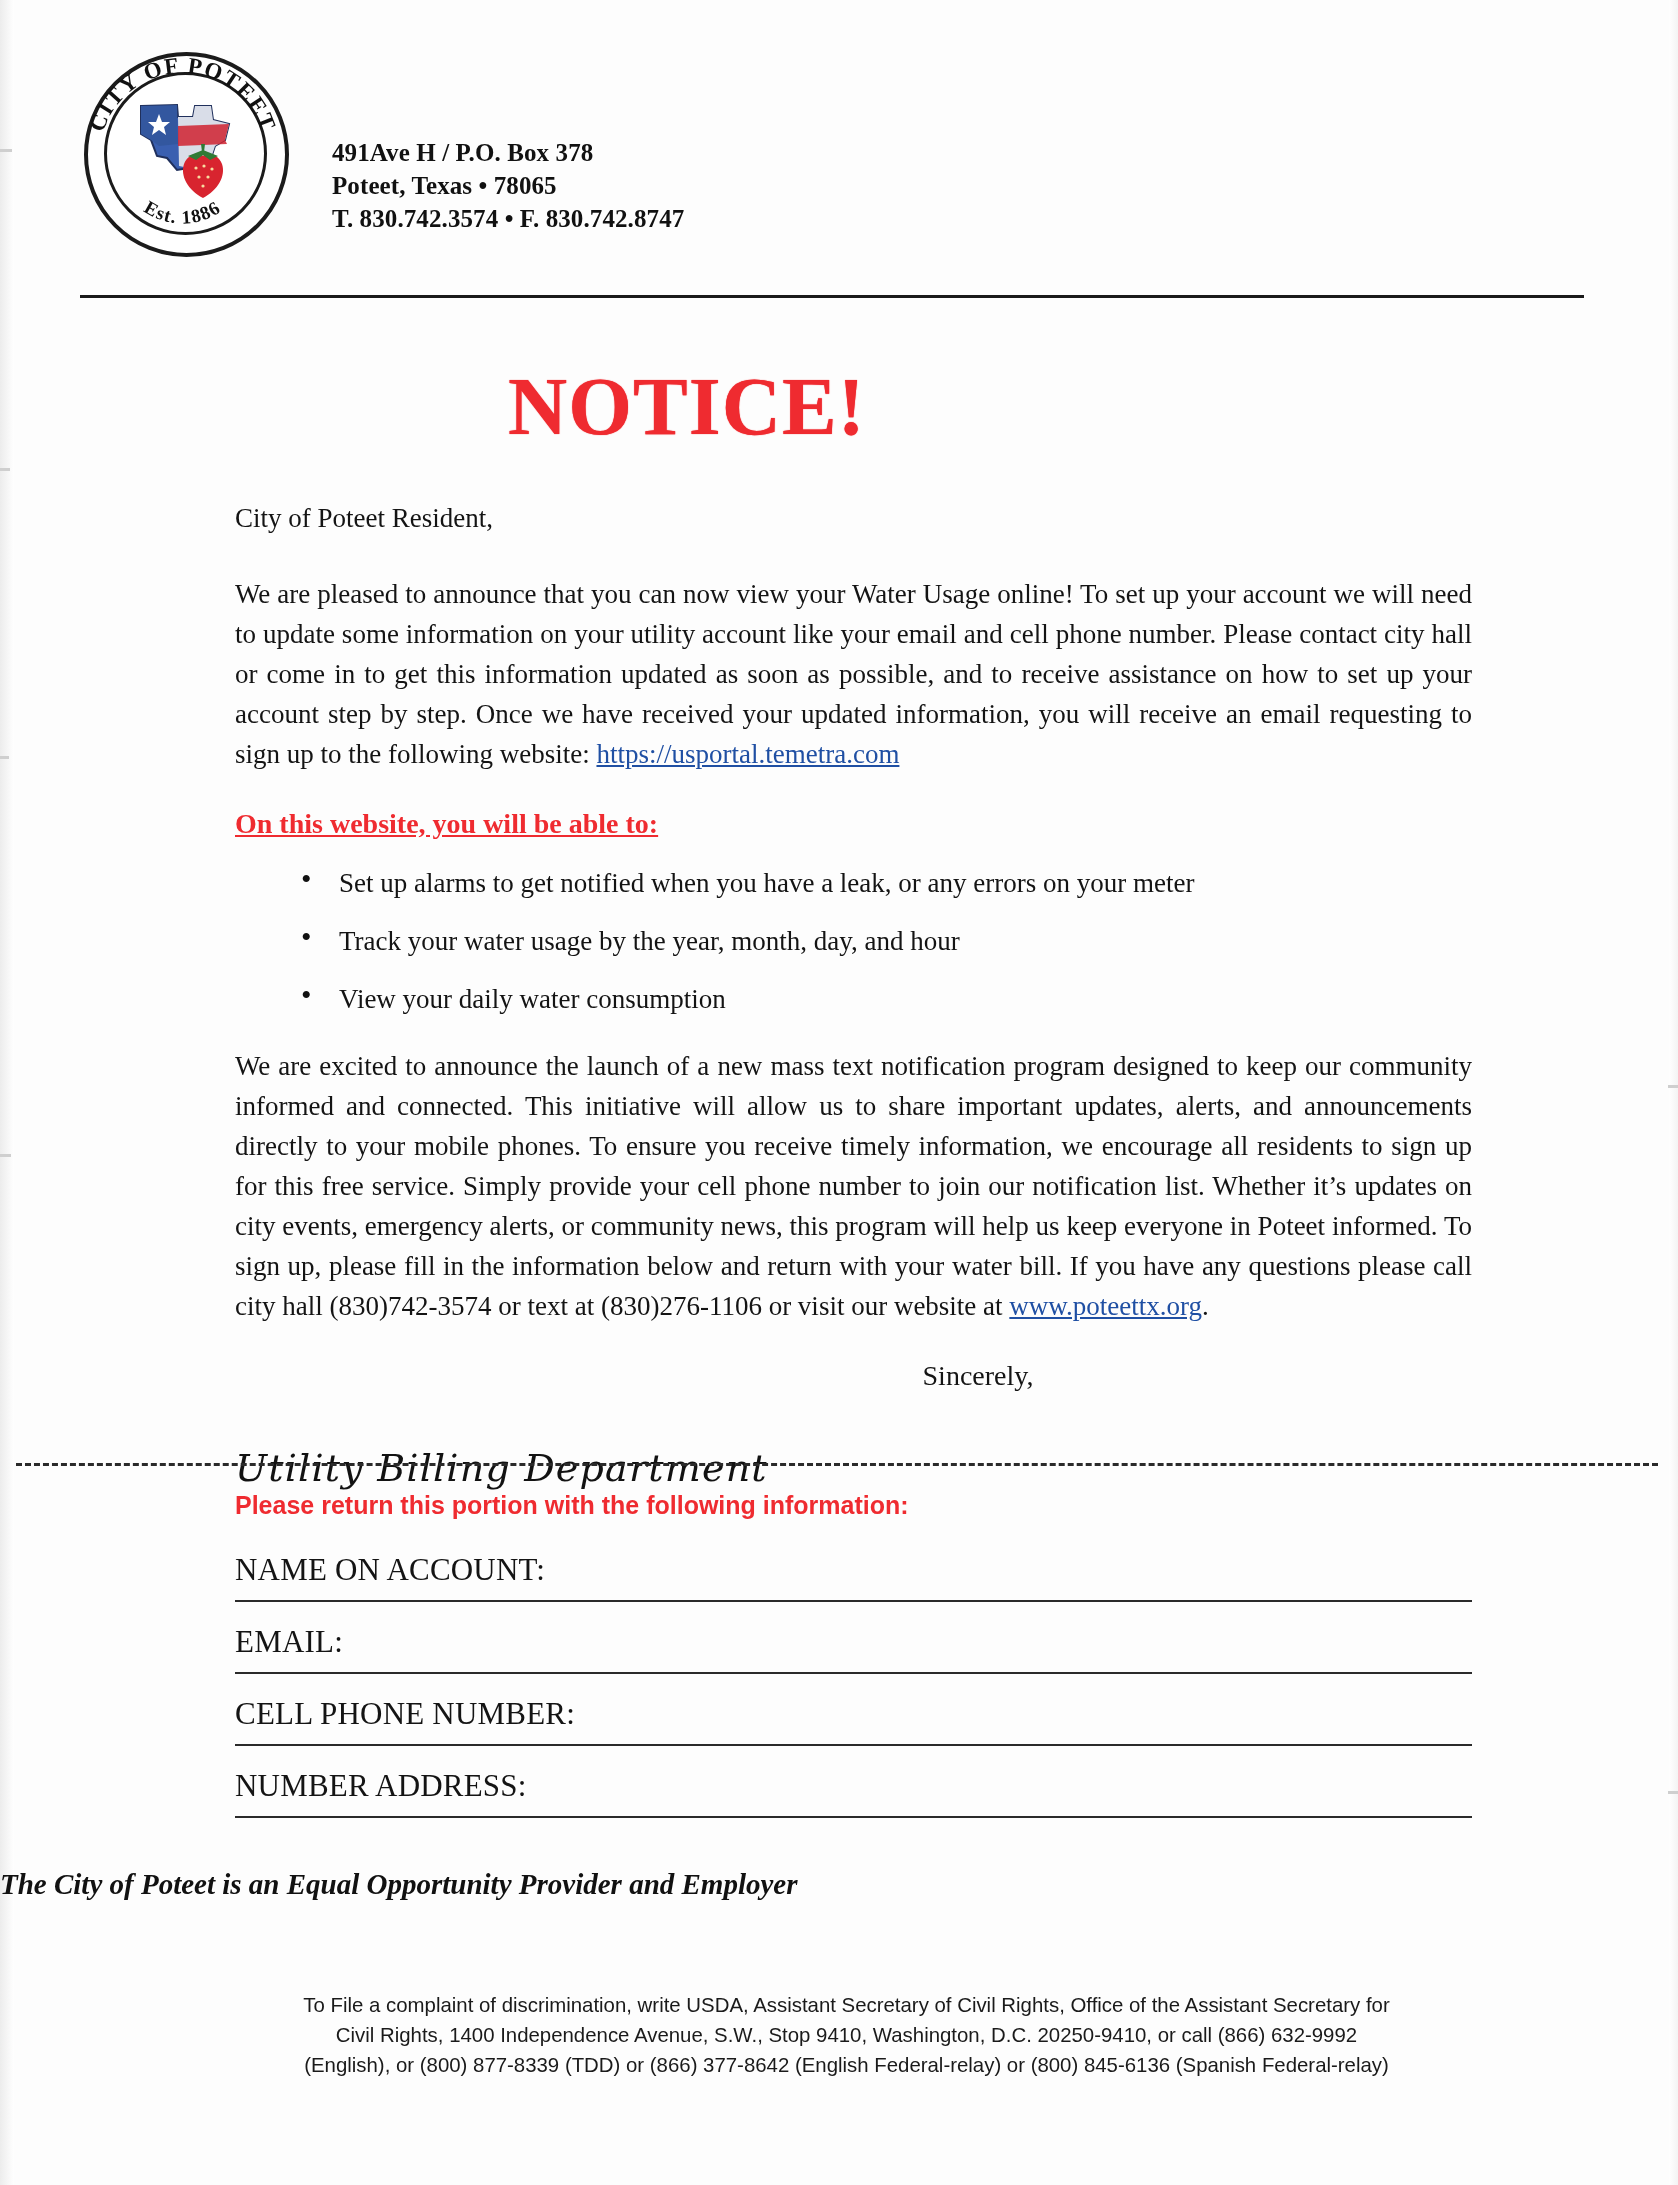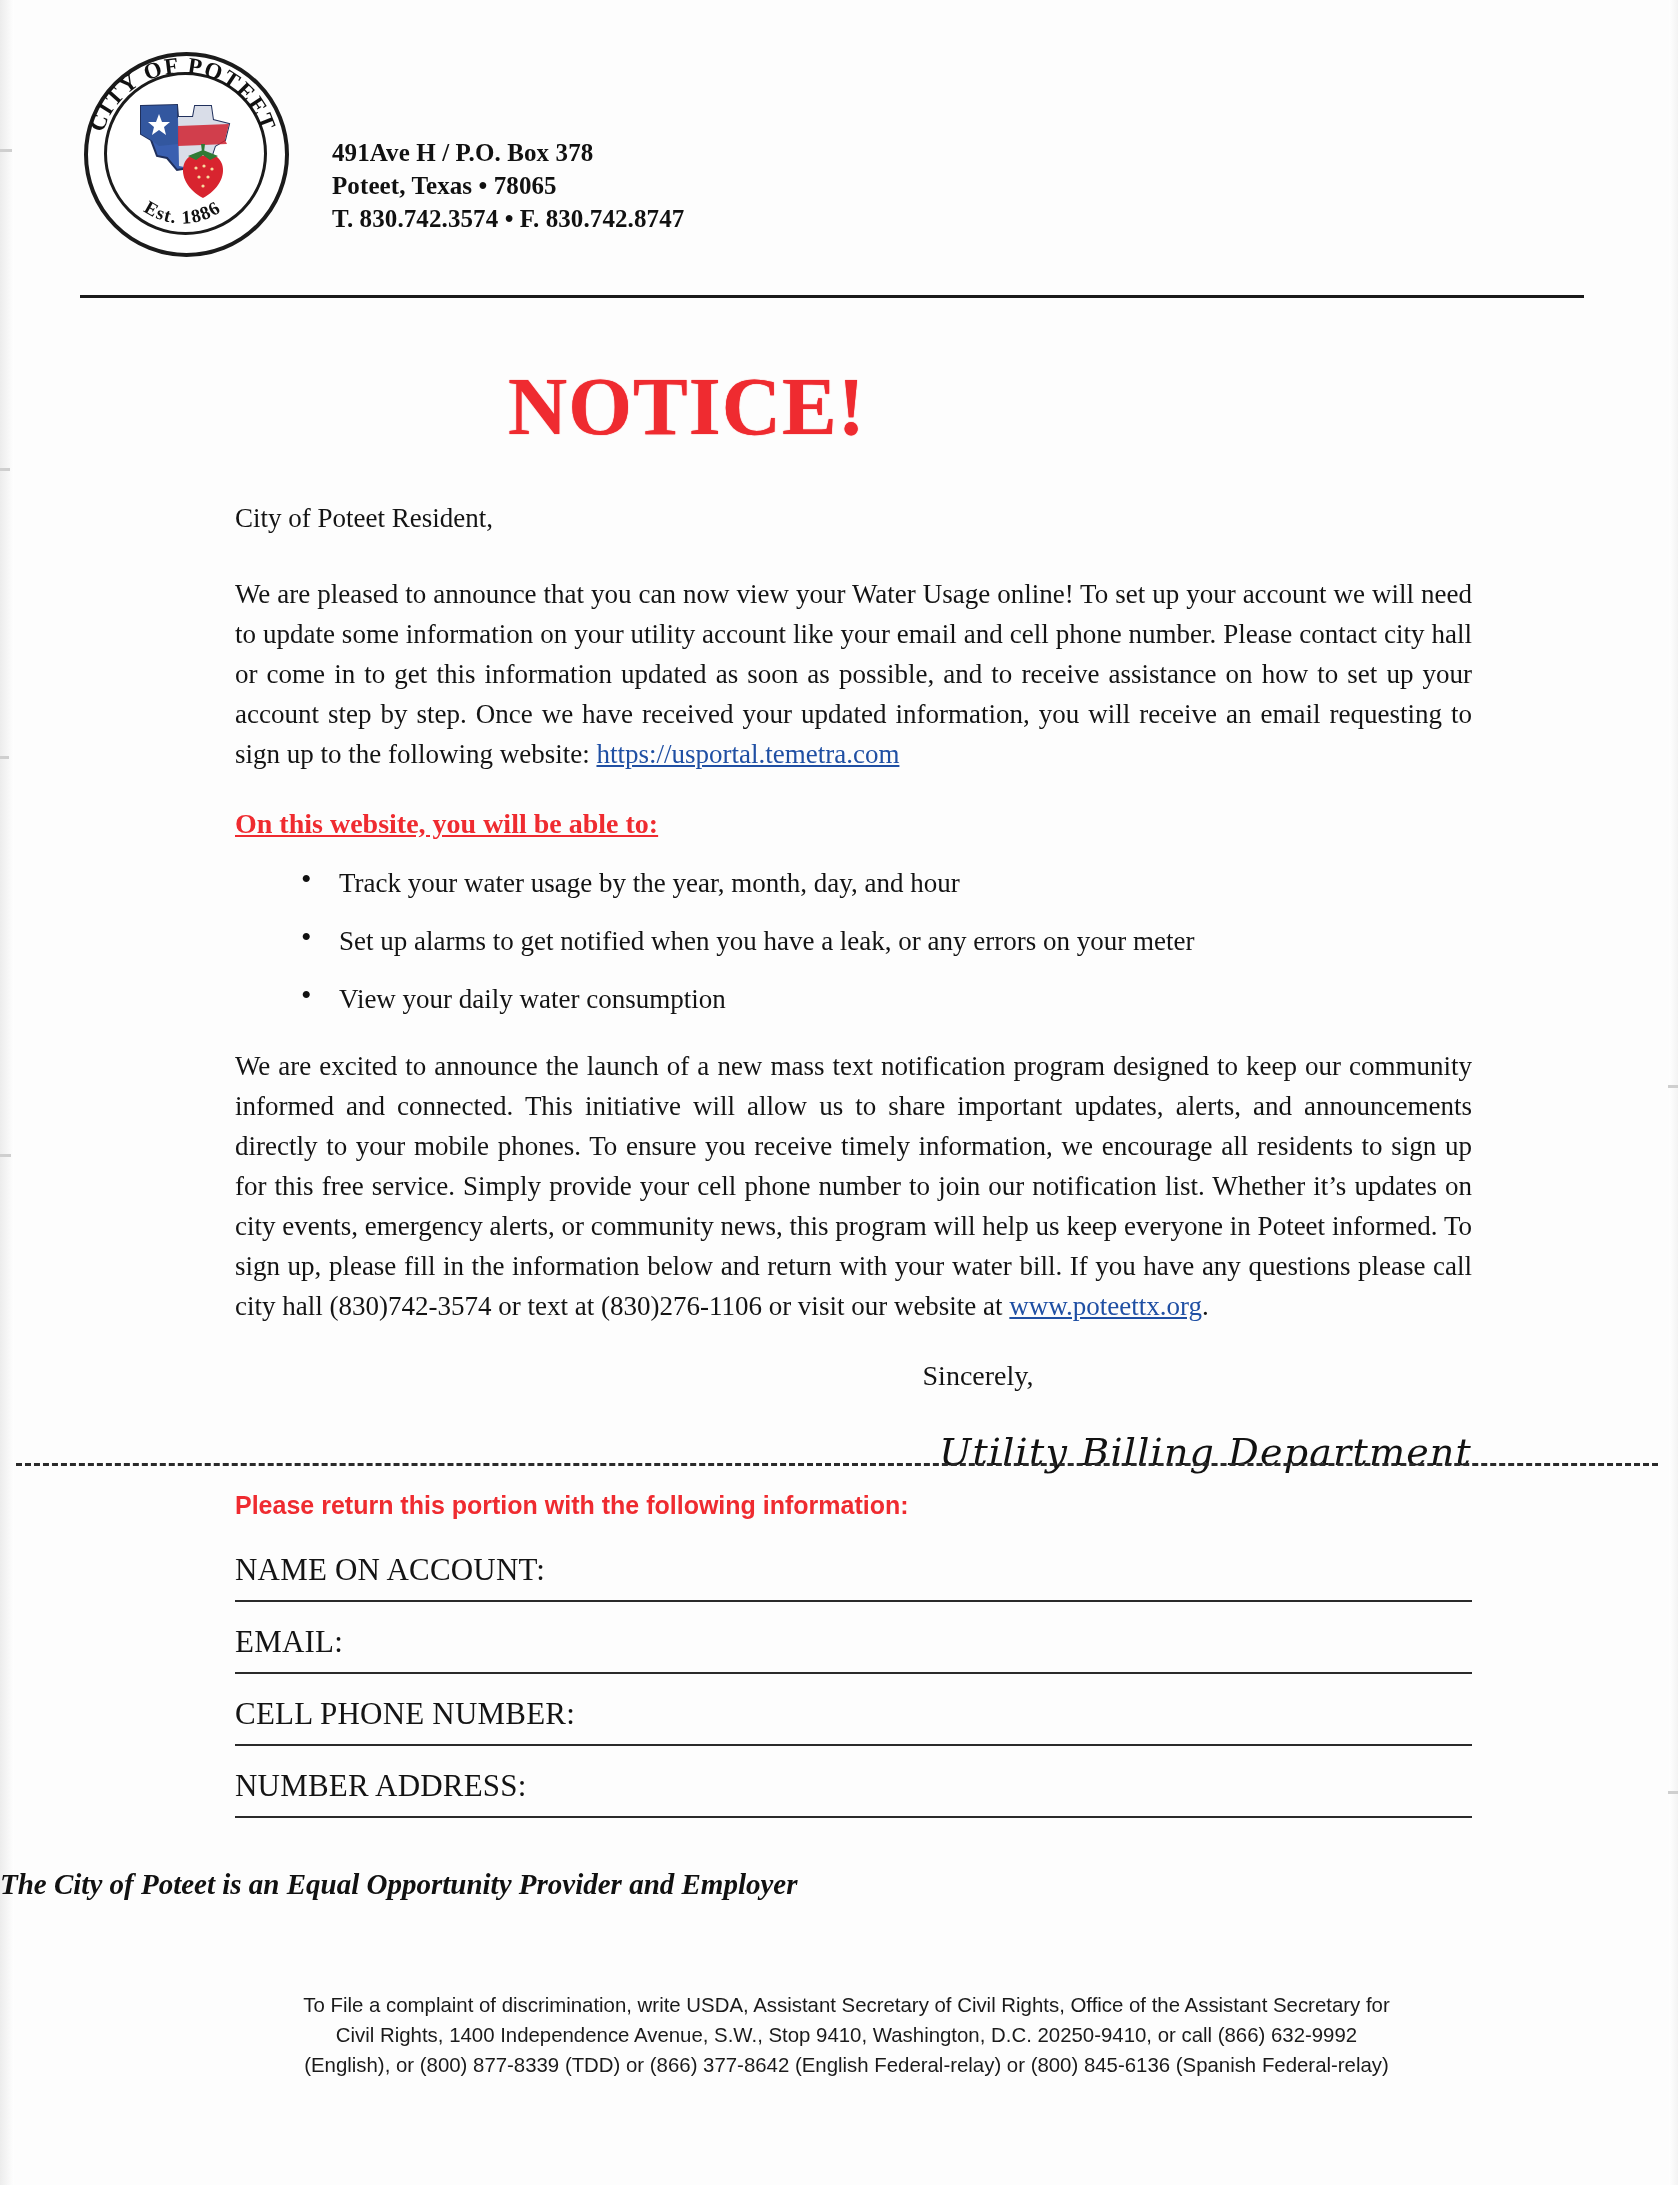--- a/index.html
+++ b/index.html
@@ -185,22 +185,21 @@
     font-size: 30px;
     color: #111;
   }
   .sincerely {
     margin: 14px 0 0 0;
     text-align: center;
     padding-left: 249px;
     font-size: 28px;
   }
   .signature {
-    margin: 36px 0 0 0;
-    text-align: right;
+    margin: 52px 0 0 0;
     font-family: "DejaVu Serif", serif;
     font-style: italic;
     font-size: 38px;
     letter-spacing: 1.2px;
     color: #121212;
   }
 
   
   .cut-line {
     position: absolute;
@@ -335,22 +334,22 @@
 
   <div class="body-wrap">
 
     <div class="salutation">City of Poteet Resident,</div>
 
     <p class="just"><span>We are pleased to announce that you can now view your Water Usage online! To set up your account we will need to update some information on your utility account like your email and cell phone number. Please contact city hall or come in to get this information updated as soon as possible, and to receive assistance on how to set up your account step by step. Once we have received your updated information, you will receive an email requesting to sign up to the following website:&nbsp;</span><a class="link" href="#">https://usportal.temetra.com</a></p>
 
     <div class="red-heading">On this website, you will be able to:</div>
 
     <ul class="bullets">
+      <li>Set up alarms to get notified when you have a leak, or any errors on your meter</li>
       <li>Track your water usage by the year, month, day, and hour</li>
-      <li>Set up alarms to get notified when you have a leak, or any errors on your meter</li>
       <li>View your daily water consumption</li>
     </ul>
 
     <p class="just"><span>We are excited to announce the launch of a new mass text notification program designed to keep our community informed and connected. This initiative will allow us to share important updates, alerts, and announcements directly to your mobile phones. To ensure you receive timely information, we encourage all residents to sign up for this free service. Simply provide your cell phone number to join our notification list. Whether it’s updates on city events, emergency alerts, or community news, this program will help us keep everyone in Poteet informed. To sign up, please fill in the information below and return with your water bill. If you have any questions please call city hall (830)742-3574 or text at (830)276-1106 or visit our website at&nbsp;</span><a class="link" href="#">www.poteettx.org</a><span>.</span></p>
 
     <div class="sincerely">Sincerely,</div>
     <div class="signature">Utility Billing Department</div>
   </div>
 
   <div class="cut-line"></div>

